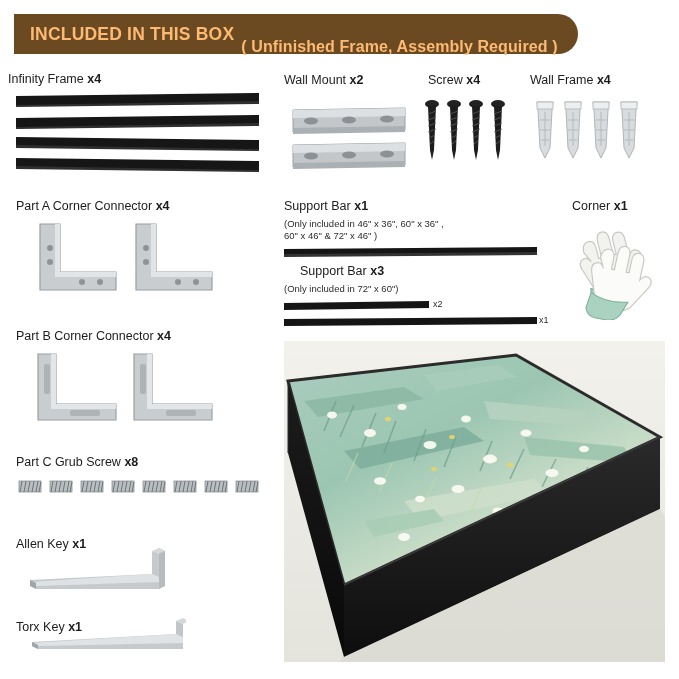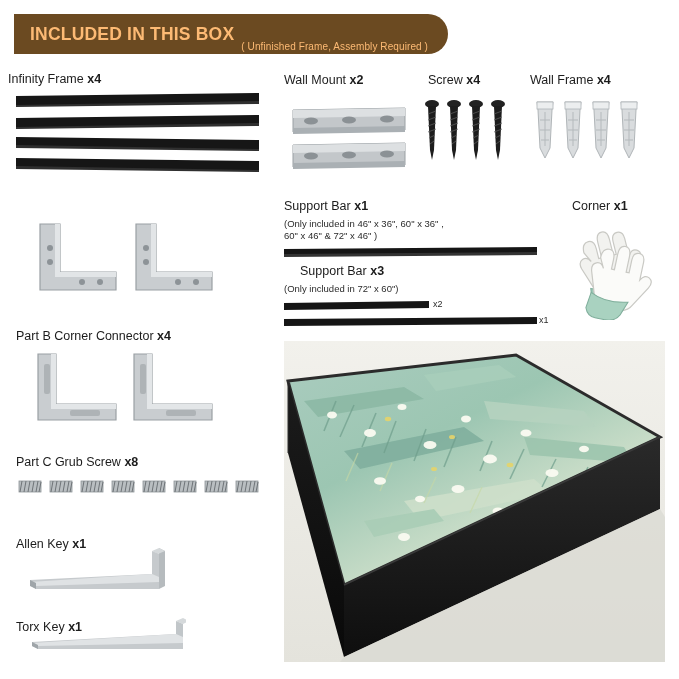--- a/index.html
+++ b/index.html
@@ -36,23 +36,23 @@
     padding: 0 20px 0 16px;
     color: #fdba74;
     white-space: nowrap;
   }
   .banner-title {
     font-size: 17.5px;
     font-weight: bold;
     letter-spacing: .2px;
   }
   .banner-sub {
-    font-size: 10px;
+    font-size: 16px;
     margin-left: 7px;
-    font-weight: normal;
+    font-weight: bold;
     letter-spacing: .1px;
     margin-top: 25px;
   }
 
   
   .lbl {
     position: absolute;
     font-size: 12.5px;
     color: #1c1c1c;
     white-space: nowrap;
@@ -141,20 +141,24 @@
         <polygon points="0,8 243,12 243,14 0,11" fill="#2f2f2f"></polygon>
       </svg>
   </div>
   <div class="frame-bar" style="top:158px;">
     <svg width="243" height="15" viewBox="0 0 243 15">
         <polygon points="0,0 243,3 243,13 0,9" fill="#161616"></polygon>
         <polygon points="0,8 243,12 243,14 0,11" fill="#2f2f2f"></polygon>
       </svg>
   </div>
 
+  <div class="lbl" style="left:16px; top:199px;">
+    <span>Part A Corner Connector</span>
+    <span class="qty">x4</span>
+  </div>
 
   <div class="conn" style="left:30px; top:222px;">
     <svg width="90" height="72" viewBox="0 0 90 72">
       <path d="M10 2 L30 2 L30 50 L86 50 L86 68 L10 68 Z" fill="#c9cdd0" stroke="#9aa0a4" stroke-width="1.2"></path>
       <path d="M10 2 L30 2 L30 50 L86 50 L86 55 L25 55 L25 2 Z" fill="#e2e5e7"></path>
       <circle cx="20" cy="26" r="3" fill="#8d9397"></circle>
       <circle cx="20" cy="40" r="3" fill="#8d9397"></circle>
       <circle cx="52" cy="60" r="3" fill="#8d9397"></circle>
       <circle cx="70" cy="60" r="3" fill="#8d9397"></circle>
     </svg>

